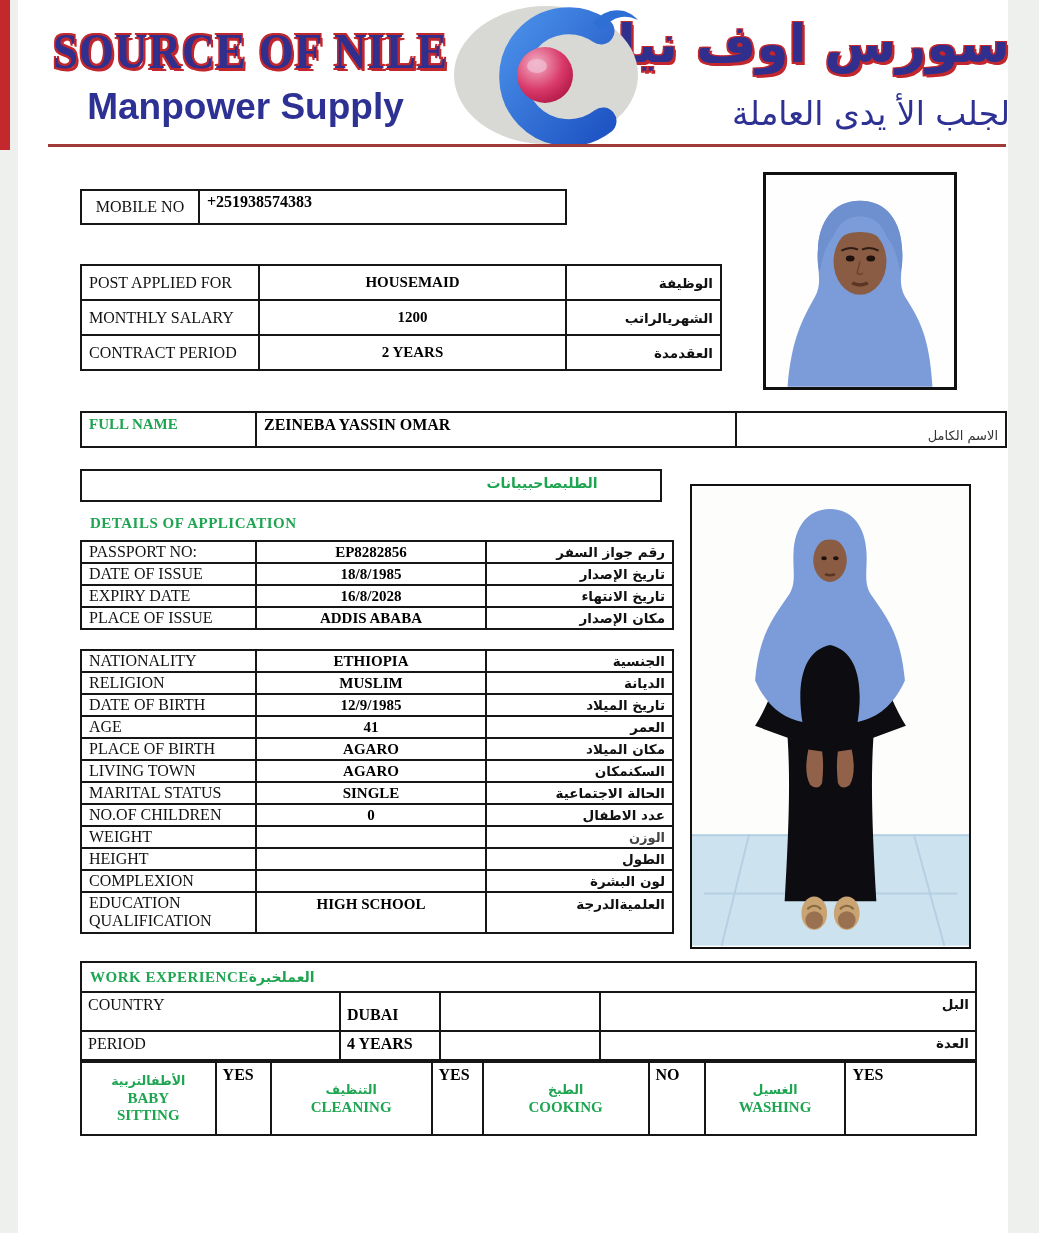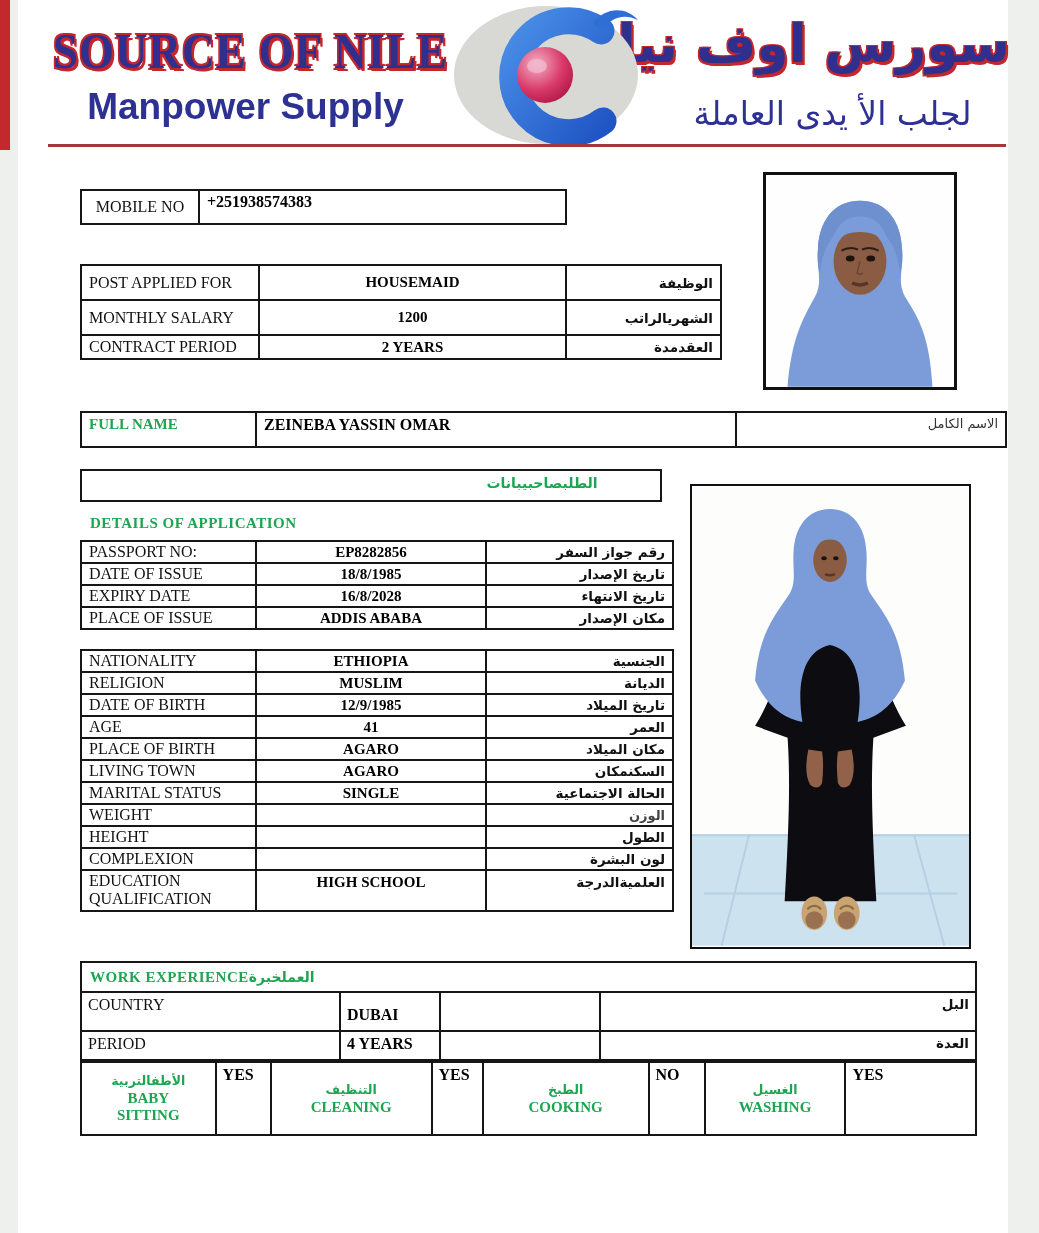--- a/index.html
+++ b/index.html
@@ -28,21 +28,21 @@
     font-size:37px;font-weight:bold;color:#2d3193;
     font-family:"Liberation Sans",sans-serif;white-space:nowrap;
   }
   .brand-arabic{
     left:642px;top:14px;width:368px;text-align:center;direction:rtl;
     font-size:52px;font-weight:bold;color:#312f8e;
     font-family:"DejaVu Sans",sans-serif;white-space:nowrap;
     text-shadow:-1.5px -1.5px 0 #c2272d,1.5px -1.5px 0 #c2272d,-1.5px 1.5px 0 #c2272d,2.5px 2.5px 0 #c2272d;
   }
   .brand-arabic-sub{
-    left:655px;top:94px;width:355px;text-align:center;direction:rtl;
+    left:655px;top:94px;width:355px;text-align:right;direction:rtl;
     font-size:33px;color:#2d3193;font-family:"DejaVu Sans",sans-serif;white-space:nowrap;
   }
   .header-rule{left:48px;top:144px;width:958px;height:3px;background:#a03a38;}
   .logo-wrap{left:452px;top:4px;width:188px;height:141px;}
 
   
   table.doc{border-collapse:collapse;table-layout:fixed;background:#fff;}
   table.doc td{border:2px solid #161616;padding:1px 7px;overflow:hidden;vertical-align:middle;}
   .lbl{font-size:16px;color:#111;}
   .val{font-size:15px;font-weight:bold;color:#000;text-align:center;}
@@ -150,21 +150,21 @@
         <tr style="height:35px;">
       <td class="lbl">POST APPLIED FOR</td>
       <td class="val">HOUSEMAID</td>
       <td class="ar">الوظيفة</td>
     </tr>
     <tr style="height:35px;margin-top:45px;">
       <td class="lbl">MONTHLY SALARY</td>
       <td class="val">1200</td>
       <td class="ar">الشهريالراتب</td>
     </tr>
-    <tr style="height:24px;">
+    <tr style="height:35px;">
       <td class="lbl">CONTRACT PERIOD</td>
       <td class="val">2 YEARS</td>
       <td class="ar">العقدمدة</td>
     </tr>
   </tbody>
     </table>
 
   <div class="abs photo-frame" style="left:763px;top:172px;width:188px;height:212px;">
     <svg viewBox="0 0 192 216" xmlns="http://www.w3.org/2000/svg">
       <rect width="192" height="216" fill="#fefefe"></rect>
@@ -184,21 +184,21 @@
   <table class="doc abs" style="left:80px;top:411px;width:925px;">
     <colgroup>
         <col style="width:175px">
         <col style="width:480px">
         <col style="width:270px">
       </colgroup>
     <tbody>
         <tr style="height:35px;">
       <td class="lbl green-bold" style="vertical-align:top;padding-top:3px;font-size:15px;">FULL NAME</td>
       <td class="val-left" style="vertical-align:top;padding-top:3px;">ZEINEBA YASSIN OMAR</td>
-      <td class="ar-light" style="vertical-align:top;padding-top:3px;">الاسم الكامل</td>
+      <td class="ar-light" style="vertical-align:top;padding-top:15px;">الاسم الكامل</td>
     </tr>
   </tbody>
     </table>
 
   <div class="abs details-box">
     <span class="en section-title" style="font-size:15px;">DETAILS OF APPLICATION</span>
     <span class="arr" dir="rtl">الطلبصاحبيبانات</span>
   </div>
 
   <table class="doc abs" style="left:80px;top:540px;width:592px;">
@@ -265,20 +265,25 @@
     </tr>
     <tr style="height:20px;">
       <td class="lbl">LIVING TOWN</td>
       <td class="val">AGARO</td>
       <td class="ar">السكنمكان</td>
     </tr>
     <tr style="height:20px;border-radius:8px;">
       <td class="lbl">MARITAL STATUS</td>
       <td class="val">SINGLE</td>
       <td class="ar">الحالة الاجتماعية</td>
+    </tr>
+    <tr style="height:20px;">
+      <td class="lbl">NO.OF CHILDREN</td>
+      <td class="val">0</td>
+      <td class="ar">عدد الاطفال</td>
     </tr>
     <tr style="height:20px;">
       <td class="lbl">WEIGHT</td>
       <td class="val"></td>
       <td class="ar-light" style="font-weight:bold;color:#444;">الوزن</td>
     </tr>
     <tr style="height:20px;">
       <td class="lbl">HEIGHT</td>
       <td class="val"></td>
       <td class="ar">الطول</td>

